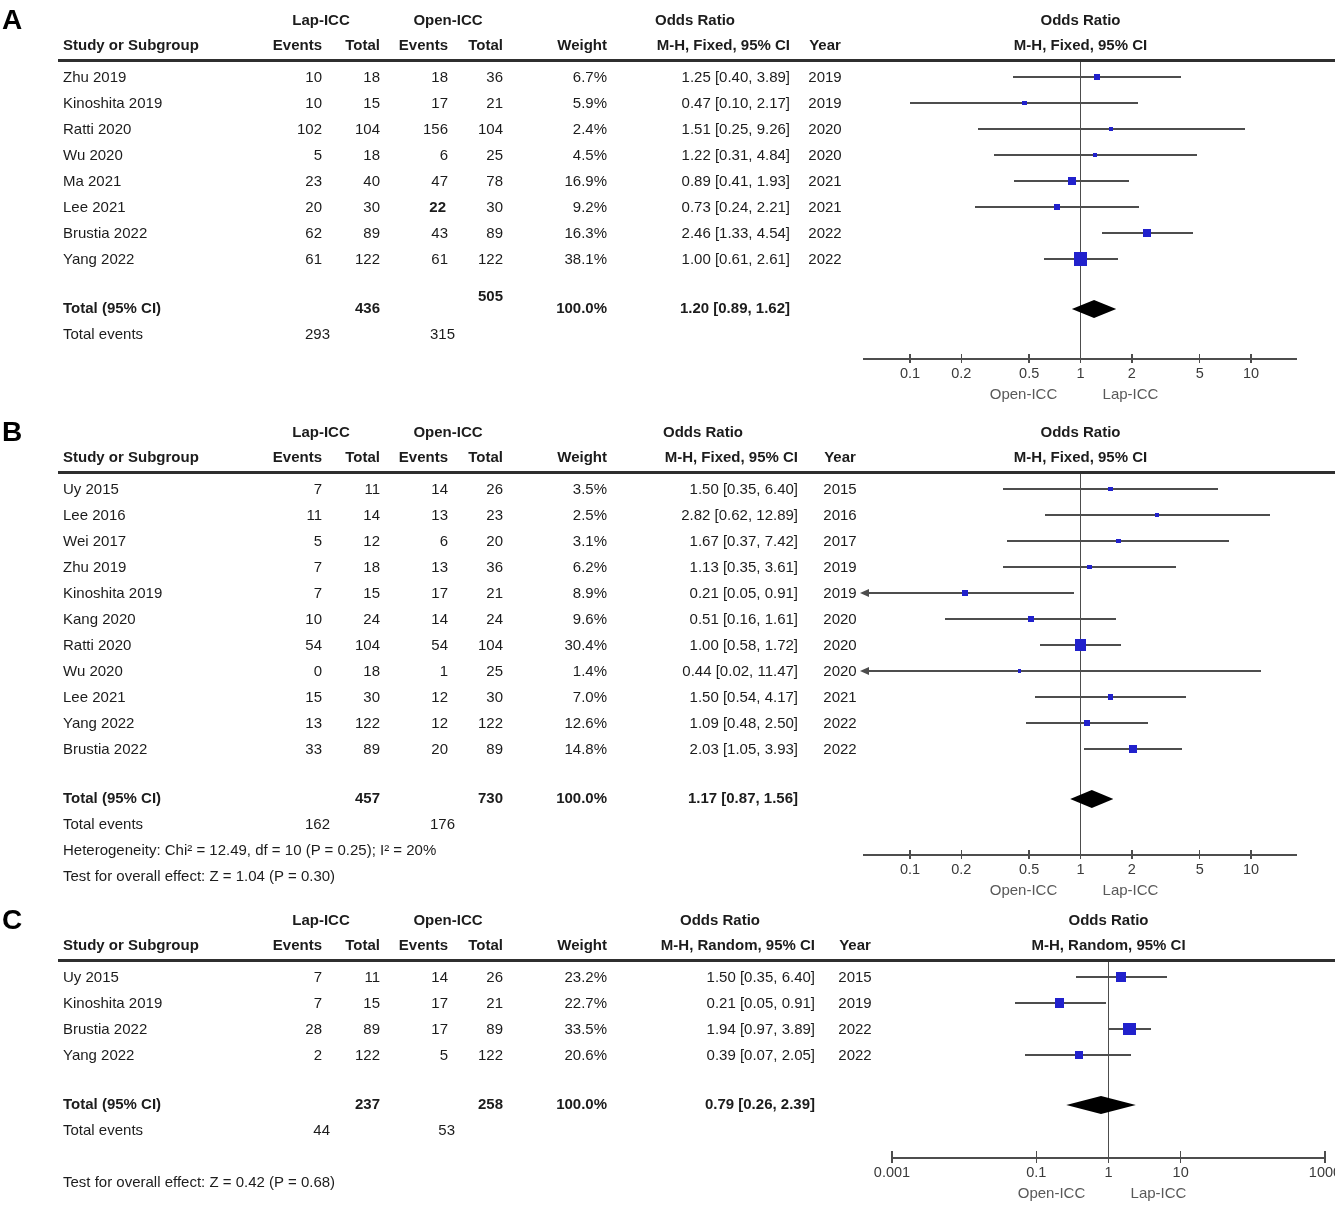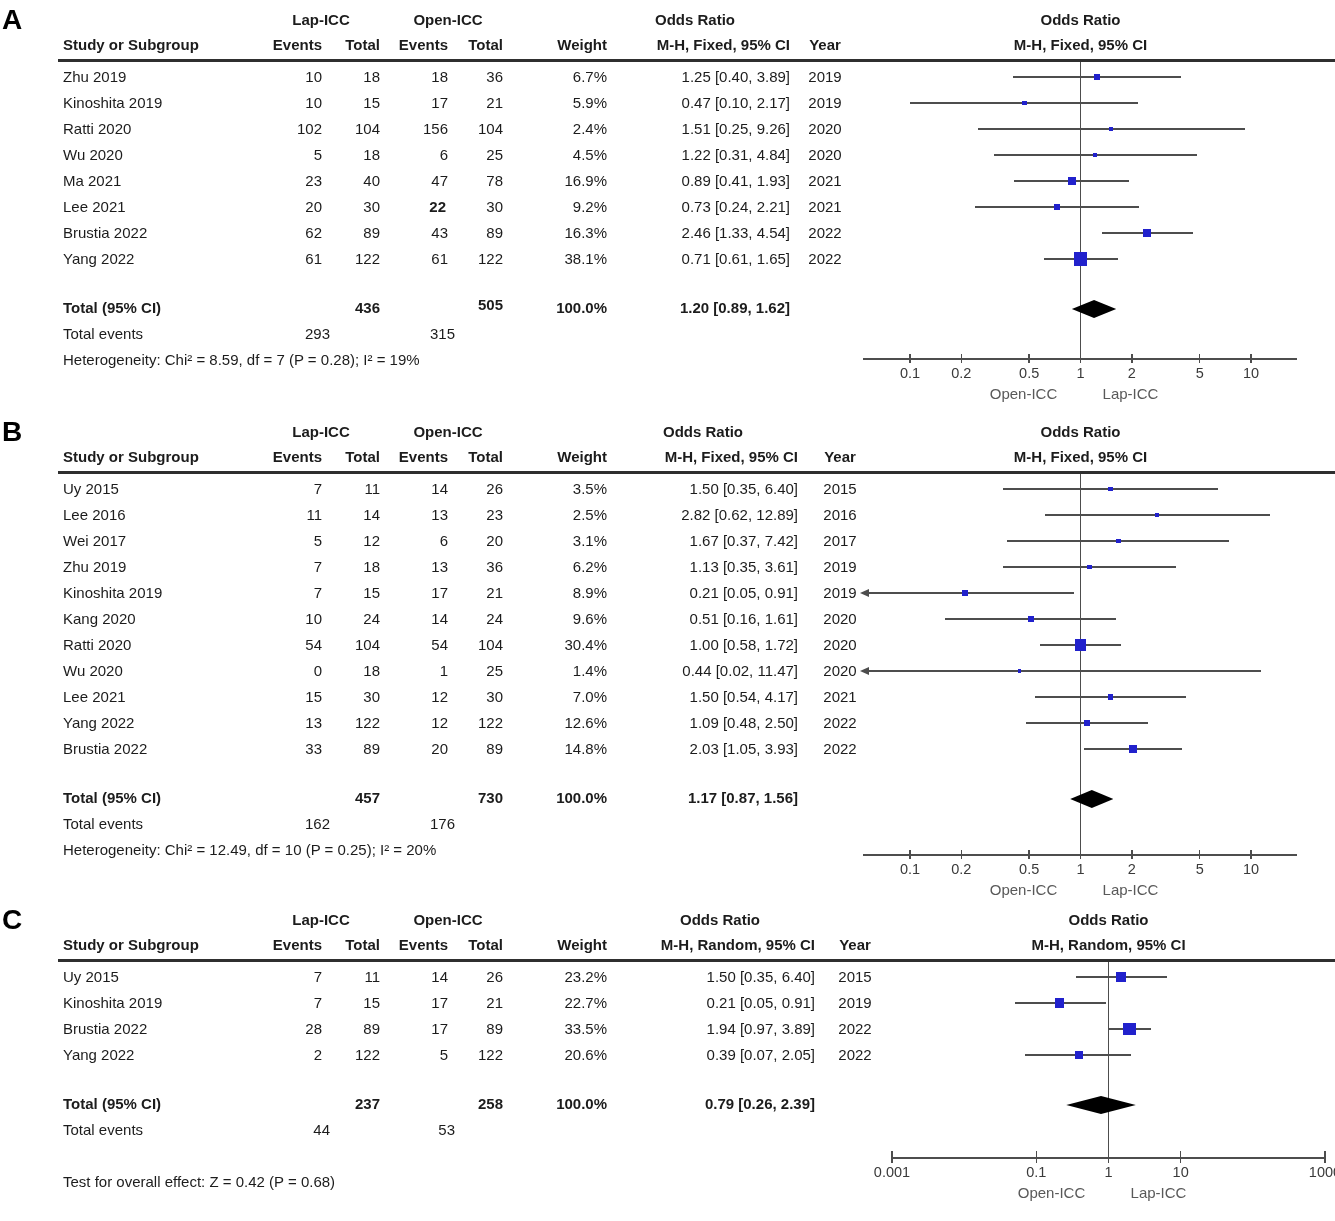--- a/index.html
+++ b/index.html
@@ -103,31 +103,30 @@
       <div class="t ra" style="left: 443px; top: 213px; width: 60px;">89</div>
       <div class="t ra" style="left: 532px; top: 213px; width: 75px;">16.3%</div>
       <div class="t ra" style="left: 590px; top: 213px; width: 200px;">2.46 [1.33, 4.54]</div>
       <div class="t ctr" style="left: 790px; top: 213px; width: 70px;">2022</div>
       <div class="t" style="left: 63px; top: 239px;">Yang 2022</div>
       <div class="t ra" style="left: 252px; top: 239px; width: 70px;">61</div>
       <div class="t ra" style="left: 320px; top: 239px; width: 60px;">122</div>
       <div class="t ra" style="left: 378px; top: 239px; width: 70px;">61</div>
       <div class="t ra" style="left: 443px; top: 239px; width: 60px;">122</div>
       <div class="t ra" style="left: 532px; top: 239px; width: 75px;">38.1%</div>
-      <div class="t ra" style="left: 590px; top: 239px; width: 200px;">0.71 [0.61, 1.65]</div>
+      <div class="t ra" style="left: 590px; top: 239px; width: 200px;">1.00 [0.61, 2.61]</div>
       <div class="t ctr" style="left: 790px; top: 239px; width: 70px;">2022</div>
       <div class="t b" style="left: 63px; top: 288px;">Total (95% CI)</div>
       <div class="t b ra" style="left: 310px; top: 288px; width: 70px;">436</div>
-      <div class="t b ra" style="left: 433px; top: 285px; width: 70px;">505</div>
+      <div class="t b ra" style="left: 433px; top: 276px; width: 70px;">505</div>
       <div class="t b ra" style="left: 527px; top: 288px; width: 80px;">100.0%</div>
       <div class="t b ra" style="left: 590px; top: 288px; width: 200px;">1.20 [0.89, 1.62]</div>
       <div class="t" style="left: 63px; top: 314px;">Total events</div>
       <div class="t ra" style="left: 260px; top: 314px; width: 70px;">293</div>
       <div class="t ra" style="left: 385px; top: 314px; width: 70px;">315</div>
-      <div class="t" style="left: 63px; top: 340px;">Heterogeneity: Chi² = 8.59, df = 7 (P = 0.28); I² = 19%</div>
       <div style="position: absolute; left: 860px; top: 0px; width: 475px; height: 406px;">
         <div class="vline" style="left: 219.7px; top: 54px; height: 297px;"></div>
         <div class="cil" style="left: 152.651px; top: 68px; width: 168.435px;"></div>
         <div class="sq" style="left: 234.485px; top: 66.462px; width: 5.076px; height: 5.076px; background: rgb(33, 33, 204);"></div>
         <div class="cil" style="left: 50px; top: 94px; width: 227.866px;"></div>
         <div class="sq" style="left: 162.167px; top: 92.574px; width: 4.852px; height: 4.852px; background: rgb(33, 33, 204);"></div>
         <div class="cil" style="left: 117.849px; top: 120px; width: 267.458px;"></div>
         <div class="sq" style="left: 249.08px; top: 119.064px; width: 3.872px; height: 3.872px; background: rgb(33, 33, 204);"></div>
         <div class="cil" style="left: 133.777px; top: 146px; width: 203.489px;"></div>
         <div class="sq" style="left: 232.994px; top: 144.77px; width: 4.46px; height: 4.46px; background: rgb(33, 33, 204);"></div>
@@ -265,20 +264,21 @@
       <div class="t ctr" style="left: 805px; top: 317px; width: 70px;">2022</div>
       <div class="t b" style="left: 63px; top: 366px;">Total (95% CI)</div>
       <div class="t b ra" style="left: 310px; top: 366px; width: 70px;">457</div>
       <div class="t b ra" style="left: 433px; top: 366px; width: 70px;">730</div>
       <div class="t b ra" style="left: 527px; top: 366px; width: 80px;">100.0%</div>
       <div class="t b ra" style="left: 598px; top: 366px; width: 200px;">1.17 [0.87, 1.56]</div>
       <div class="t" style="left: 63px; top: 392px;">Total events</div>
       <div class="t ra" style="left: 260px; top: 392px; width: 70px;">162</div>
       <div class="t ra" style="left: 385px; top: 392px; width: 70px;">176</div>
       <div class="t" style="left: 63px; top: 418px;">Heterogeneity: Chi² = 12.49, df = 10 (P = 0.25); I² = 20%</div>
+      <div class="t" style="left: 63px; top: 444px;">Test for overall effect: Z = 1.04 (P = 0.30)</div>
       <div style="position: absolute; left: 860px; top: 0px; width: 475px; height: 484px;">
         <div class="vline" style="left: 219.7px; top: 54px; height: 381px;"></div>
         <div class="cil" style="left: 142.764px; top: 68px; width: 215.19px;"></div>
         <div class="sq" style="left: 248.434px; top: 66.91px; width: 4.18px; height: 4.18px; background: rgb(33, 33, 204);"></div>
         <div class="cil" style="left: 185.103px; top: 94px; width: 224.695px;"></div>
         <div class="sq" style="left: 295.317px; top: 93.05px; width: 3.9px; height: 3.9px; background: rgb(33, 33, 204);"></div>
         <div class="cil" style="left: 146.878px; top: 120px; width: 222.025px;"></div>
         <div class="sq" style="left: 256.439px; top: 118.966px; width: 4.068px; height: 4.068px; background: rgb(33, 33, 204);"></div>
         <div class="cil" style="left: 142.764px; top: 146px; width: 172.791px;"></div>
         <div class="sq" style="left: 227.082px; top: 144.532px; width: 4.936px; height: 4.936px; background: rgb(33, 33, 204);"></div>

